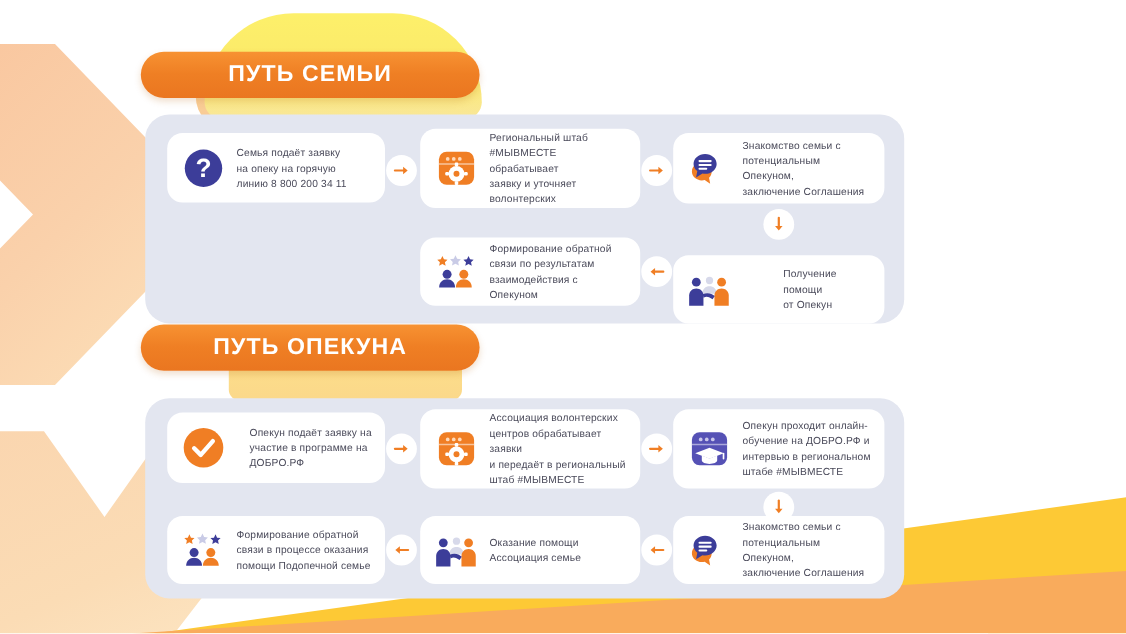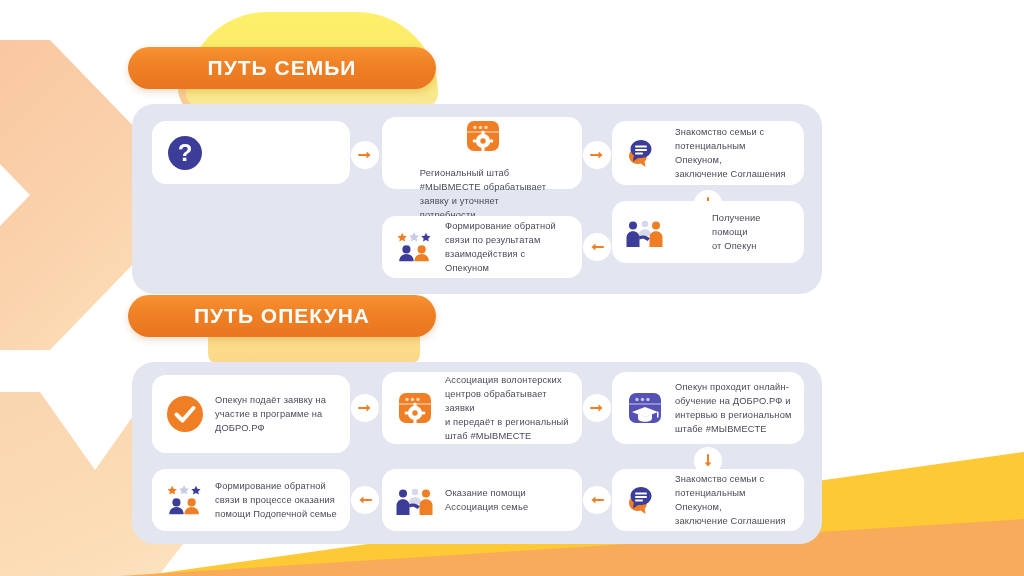--- a/index.html
+++ b/index.html
@@ -163,30 +163,35 @@
     <span class="pill-text">ПУТЬ СЕМЬИ</span>
   </div>
 
   <div class="card" style="left:152px; top:121px; width:198px; height:63px;">
     <span class="card-icon">
       <svg class="ic" width="36" height="36" viewBox="0 0 36 36">
         <circle cx="18" cy="18" r="17" fill="#3c3d99"></circle>
         <text x="18" y="25.5" text-anchor="middle" font-family="'Liberation Sans',sans-serif" font-size="24" font-weight="bold" fill="#ffffff">?</text>
       </svg>
     </span>
+    <div class="card-text">
+      <div>Семья подаёт заявку</div>
+      <div>на опеку на горячую</div>
+      <div>линию 8 800 200 34 11</div>
+    </div>
   </div>
 
   <div class="conn" style="left:351px; top:141px;">
     <svg width="18" height="18" viewBox="0 0 18 18">
       <path d="M3 9 H12" stroke="#f07e24" stroke-width="2" stroke-linecap="round" fill="none"></path>
       <path d="M10.5 5.6 L14.6 9 L10.5 12.4 Z" fill="#f07e24"></path>
     </svg>
   </div>
 
-  <div class="card" style="left:382px; top:117px; width:200px; height:72px;flex-direction:column;">
+  <div class="card" style="left:382px; top:117px; width:200px; height:72px;">
     <span class="card-icon">
       <svg class="ic" width="34" height="34" viewBox="0 0 34 34">
         <rect x="1" y="2" width="32" height="30" rx="7" fill="#f07e24"></rect>
         <circle cx="9" cy="8.5" r="1.7" fill="#ffd9b8"></circle>
         <circle cx="14.5" cy="8.5" r="1.7" fill="#ffd9b8"></circle>
         <circle cx="20" cy="8.5" r="1.7" fill="#ffd9b8"></circle>
         <path d="M1 13 H33" stroke="#ffffff" stroke-width="1.4" opacity="0.55"></path>
         <g transform="translate(17,22)">
           <circle r="7.2" fill="#ffffff"></circle>
           <circle r="2.7" fill="#f07e24"></circle>
@@ -196,21 +201,21 @@
             <rect x="-10.2" y="-1.6" width="3.4" height="3.2" rx="1"></rect>
             <rect x="6.8" y="-1.6" width="3.4" height="3.2" rx="1"></rect>
           </g>
         </g>
       </svg>
     </span>
     <div class="card-text">
       <div>Региональный штаб</div>
       <div>#МЫВМЕСТЕ обрабатывает</div>
       <div>заявку и уточняет</div>
-      <div>потребности</div>
+      <div>волонтерских</div>
     </div>
   </div>
 
   <div class="conn" style="left:583px; top:141px;">
     <svg width="18" height="18" viewBox="0 0 18 18">
       <path d="M3 9 H12" stroke="#f07e24" stroke-width="2" stroke-linecap="round" fill="none"></path>
       <path d="M10.5 5.6 L14.6 9 L10.5 12.4 Z" fill="#f07e24"></path>
     </svg>
   </div>
 
@@ -267,21 +272,21 @@
     </div>
   </div>
 
   <div class="conn" style="left:583px; top:233px;">
     <svg width="18" height="18" viewBox="0 0 18 18">
       <path d="M15 9 H6" stroke="#f07e24" stroke-width="2" stroke-linecap="round" fill="none"></path>
       <path d="M7.5 5.6 L3.4 9 L7.5 12.4 Z" fill="#f07e24"></path>
     </svg>
   </div>
 
-  <div class="card" style="left:612px; top:201px; width:192px; height:62px;gap:48px;">
+  <div class="card" style="left:612px; top:232px; width:192px; height:62px;gap:48px;">
     <span class="card-icon">
       <svg class="ic" width="38" height="32" viewBox="0 0 38 32">
         <circle cx="19" cy="8" r="3.3" fill="#d7d9ea"></circle>
         <path d="M12.5 20 C12.5 15.6 15.4 13.2 19 13.2 C22.6 13.2 25.5 15.6 25.5 20 Z" fill="#d7d9ea"></path>
         <g fill="#3c3d99">
           <circle cx="7" cy="9.5" r="4"></circle>
           <path d="M0.5 31 L0.5 21.5 C0.5 17.8 3.4 15.2 7 15.2 C10.6 15.2 13.5 17.8 13.5 21.5 L13.5 31 Z"></path>
         </g>
         <g fill="#f07e24">
           <circle cx="30" cy="9.5" r="4"></circle>
@@ -297,21 +302,21 @@
       <div>от Опекун</div>
     </div>
   </div>
 
   <div class="panel" id="panel-guardian"></div>
 
   <div class="pill" id="pill-guardian">
     <span class="pill-text">ПУТЬ ОПЕКУНА</span>
   </div>
 
-  <div class="card" style="left:152px; top:375px; width:198px; height:78px;">
+  <div class="card" style="left:152px; top:375px; width:198px; height:64px;justify-content:space-between;">
     <span class="card-icon">
       <svg class="ic" width="38" height="38" viewBox="0 0 38 38">
         <circle cx="19" cy="19" r="18" fill="#f07e24"></circle>
         <path d="M10.5 19.5 L16.5 25.5 L27.5 13" stroke="#ffffff" stroke-width="4" fill="none" stroke-linecap="round" stroke-linejoin="round"></path>
       </svg>
     </span>
     <div class="card-text">
       <div>Опекун подаёт заявку на</div>
       <div>участие в программе на</div>
       <div>ДОБРО.РФ</div>

